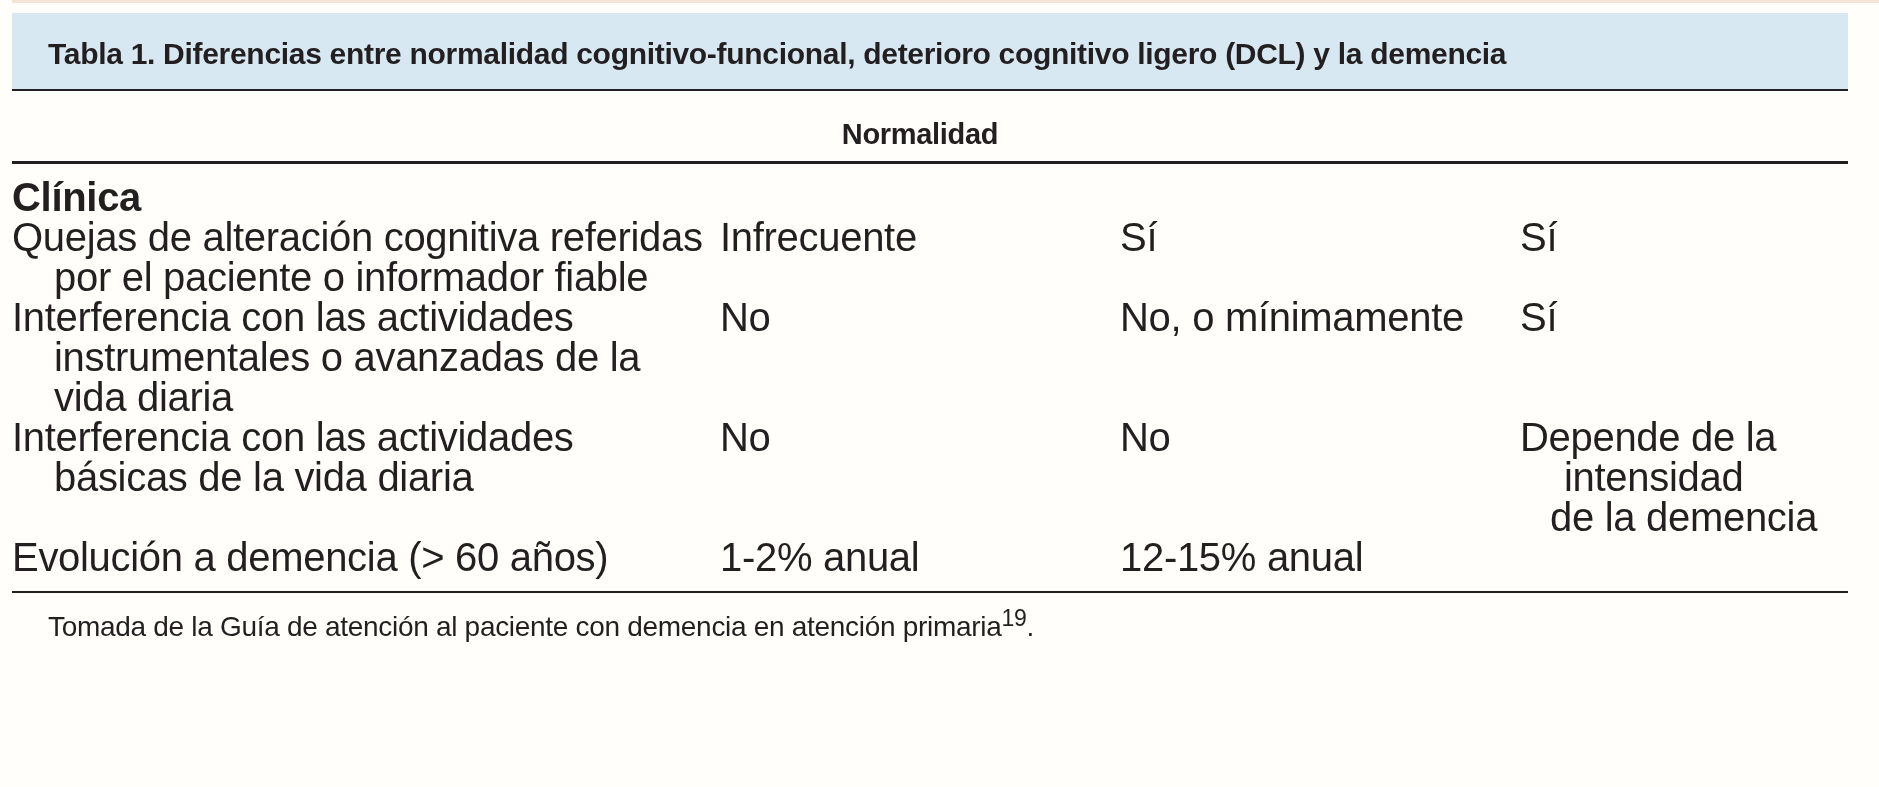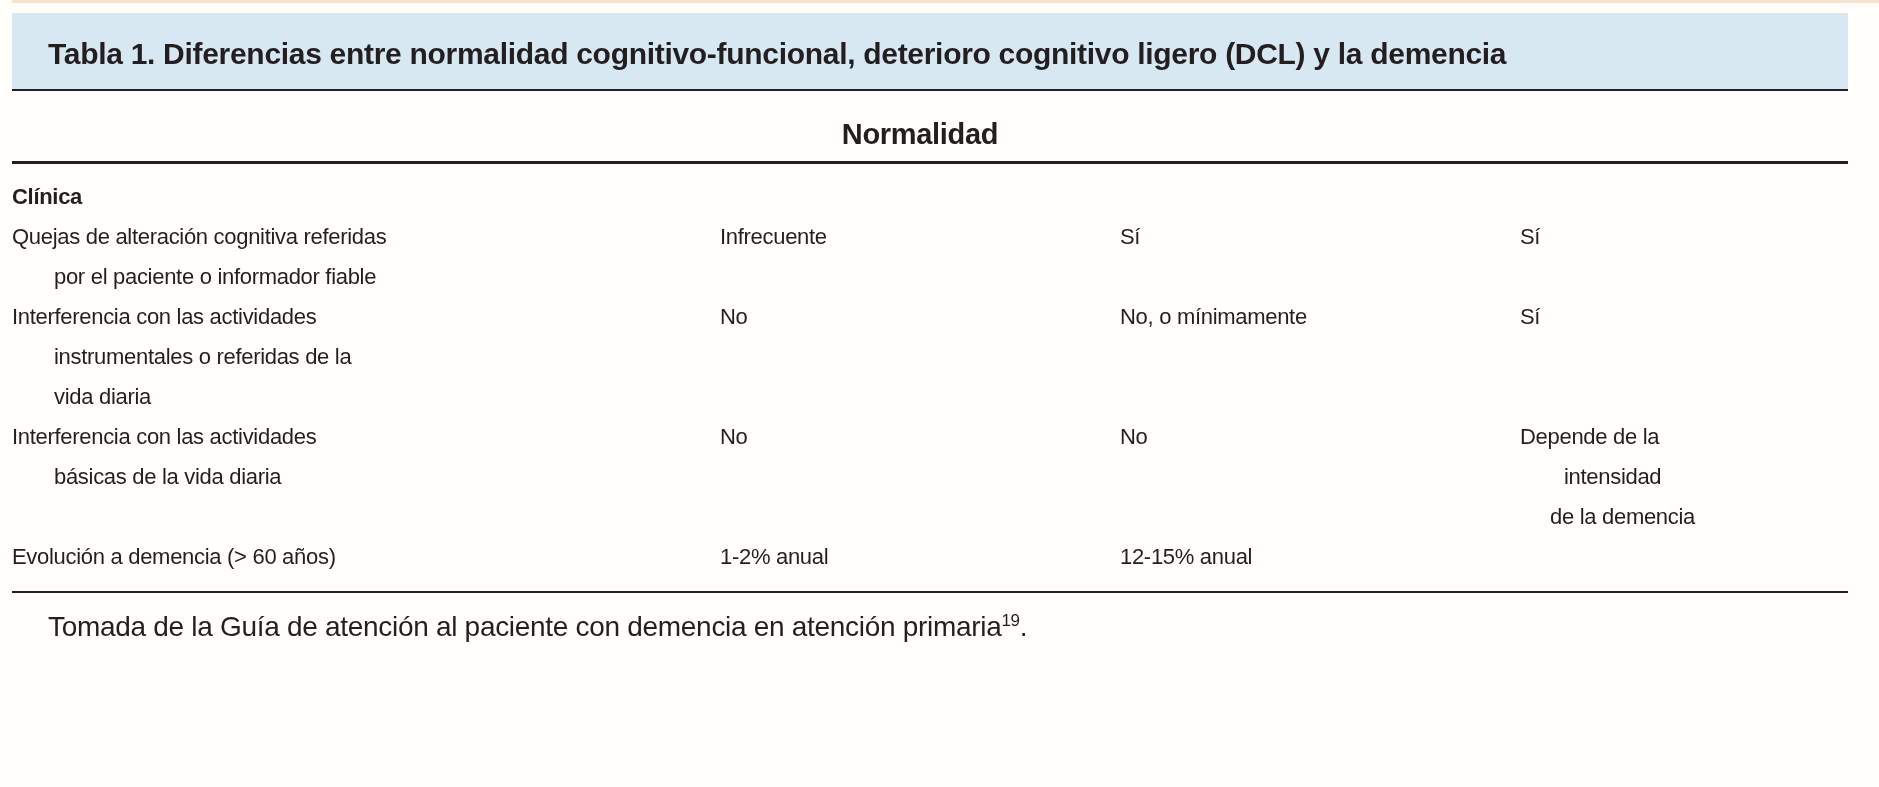--- a/index.html
+++ b/index.html
@@ -60,21 +60,21 @@
   .col-header-row .c2{width:400px;}
   .col-header-row .c3{width:328px;}
   .body-wrap{
     padding:13px 0 14px 0;
     border-bottom:2px solid var(--rule);
   }
   table.grid{
     width:100%;
     border-collapse:collapse;
     table-layout:fixed;
-    font-size:22px;
+    font-size:40px;
     line-height:40px;
   }
   table.grid td{
     vertical-align:top;
     padding:0;
   }
   col.c-label{width:708px;}
   col.c-norm{width:400px;}
   col.c-dcl{width:400px;}
   col.c-dem{width:328px;}
@@ -83,21 +83,21 @@
   td.section-cell{padding-left:36px;font-weight:bold;}
   td.val{padding-left:19px;}
   td.val .ind-a{padding-left:44px;}
   td.val .ind-b{padding-left:30px;}
   .footnote{
     padding:17px 0 0 36px;
     font-size:28px;
     line-height:34px;
   }
   .footnote sup{
-    font-size:17px;
+    font-size:23px;
     vertical-align:super;
     line-height:0;
   }
 </style>
 </head>
 <body>
 
 <div class="page">
   <div class="top-accent"></div>
 
@@ -134,21 +134,21 @@
             <td class="val">Infrecuente</td>
             <td class="val">Sí</td>
             <td class="val">
               <div>Sí</div>
             </td>
           </tr>
 
           <tr>
             <td class="label">
               <div>Interferencia con las actividades</div>
-              <div class="cont">instrumentales o referidas de la</div>
+              <div class="cont">instrumentales o avanzadas de la</div>
               <div class="cont">vida diaria</div>
             </td>
             <td class="val">No</td>
             <td class="val">No, o mínimamente</td>
             <td class="val">
               <div>Sí</div>
             </td>
           </tr>
 
           <tr>

